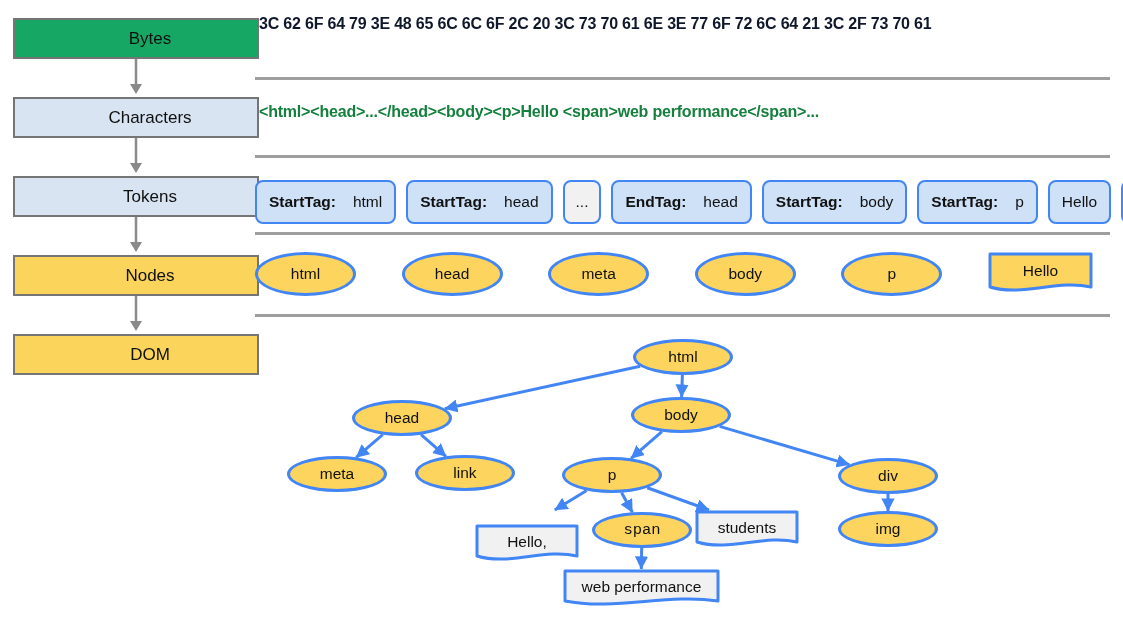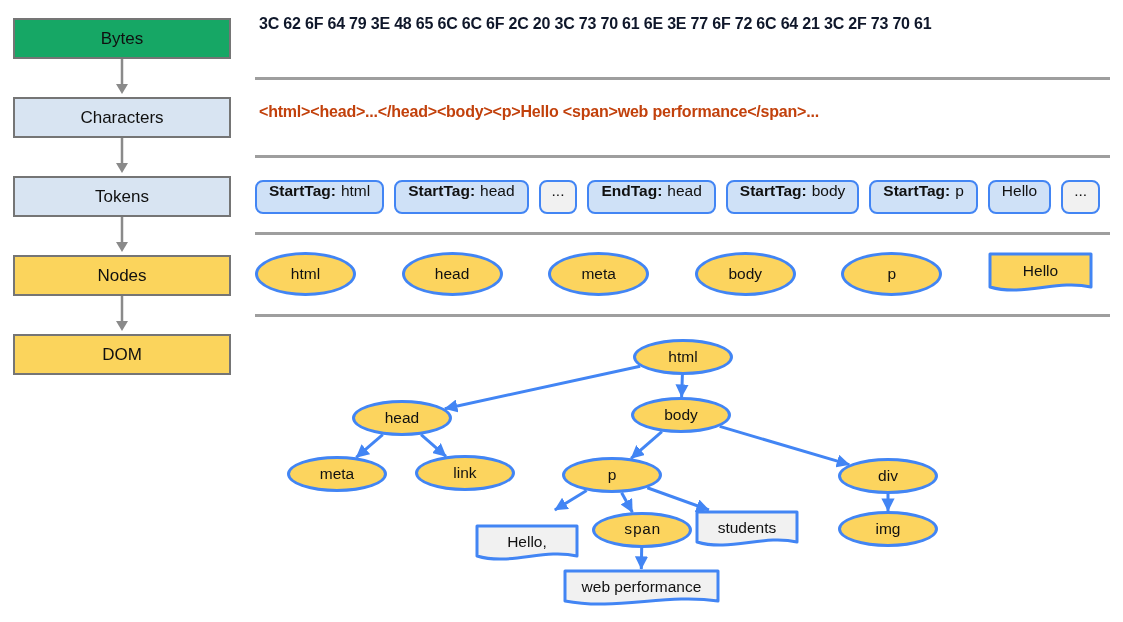--- a/index.html
+++ b/index.html
@@ -7,21 +7,21 @@
     width:1123px;height:622px;position:relative;overflow:hidden;
     background:#ffffff;color:#111;
     font-family:"Liberation Sans",sans-serif;
   }
 
   
   #pipeline{position:absolute;left:13px;top:18px;display:flex;flex-direction:column}
   .stage-box{
     width:214px;height:37px;border:2px solid #757575;
     display:flex;align-items:center;justify-content:center;
-    font-size:17px;color:#101010;
+    font-size:17px;color:#101010;padding-left:28px;
   }
   .stage-green{background:#16A765}
   .stage-blue{background:#D8E4F2}
   .stage-yellow{background:#FBD45C}
   .flow-arrow{height:38px;display:flex;justify-content:center;align-items:flex-start}
 
   
   .divider{position:absolute;left:255px;width:855px;height:3px;background:#9E9E9E}
   #divider-1{top:77px}
   #divider-2{top:155px}
@@ -29,30 +29,30 @@
   #divider-4{top:314px}
 
   
   #bytes-text{
     position:absolute;left:259px;top:12px;
     font-weight:bold;font-size:16px;letter-spacing:-0.2px;line-height:23px;
     white-space:nowrap;color:#0f172a;
   }
   #chars-text{
     position:absolute;left:259px;top:103px;
-    font-weight:bold;font-size:16px;letter-spacing:-0.2px;white-space:nowrap;color:#c2410c;
+    font-weight:bold;font-size:16px;letter-spacing:-0.2px;white-space:nowrap;color:#15803d;
   }
 
   
   #tokens-row{position:absolute;left:255px;top:180px;display:flex;gap:10px}
   .token{
-    height:34px;box-sizing:border-box;
+    height:44px;box-sizing:border-box;
     border:2.5px solid #4285F4;border-radius:8px;background:#CFE1F7;
-    display:flex;align-items:flex-start;padding:0 12px;
-    font-size:15.5px;white-space:nowrap;color:#111;
+    display:flex;align-items:center;padding:0 12px;
+    font-size:15.5px;white-space:nowrap;color:#111;gap:12px;
   }
   .token.plain{background:#F1F1F1;padding:0 11px}
   .tok-label{font-weight:bold;margin-right:5px}
 
   
   #nodes-row{
     position:absolute;left:255px;top:252px;width:838px;
     display:flex;justify-content:space-between;align-items:flex-start;
   }
   .node-ellipse{

